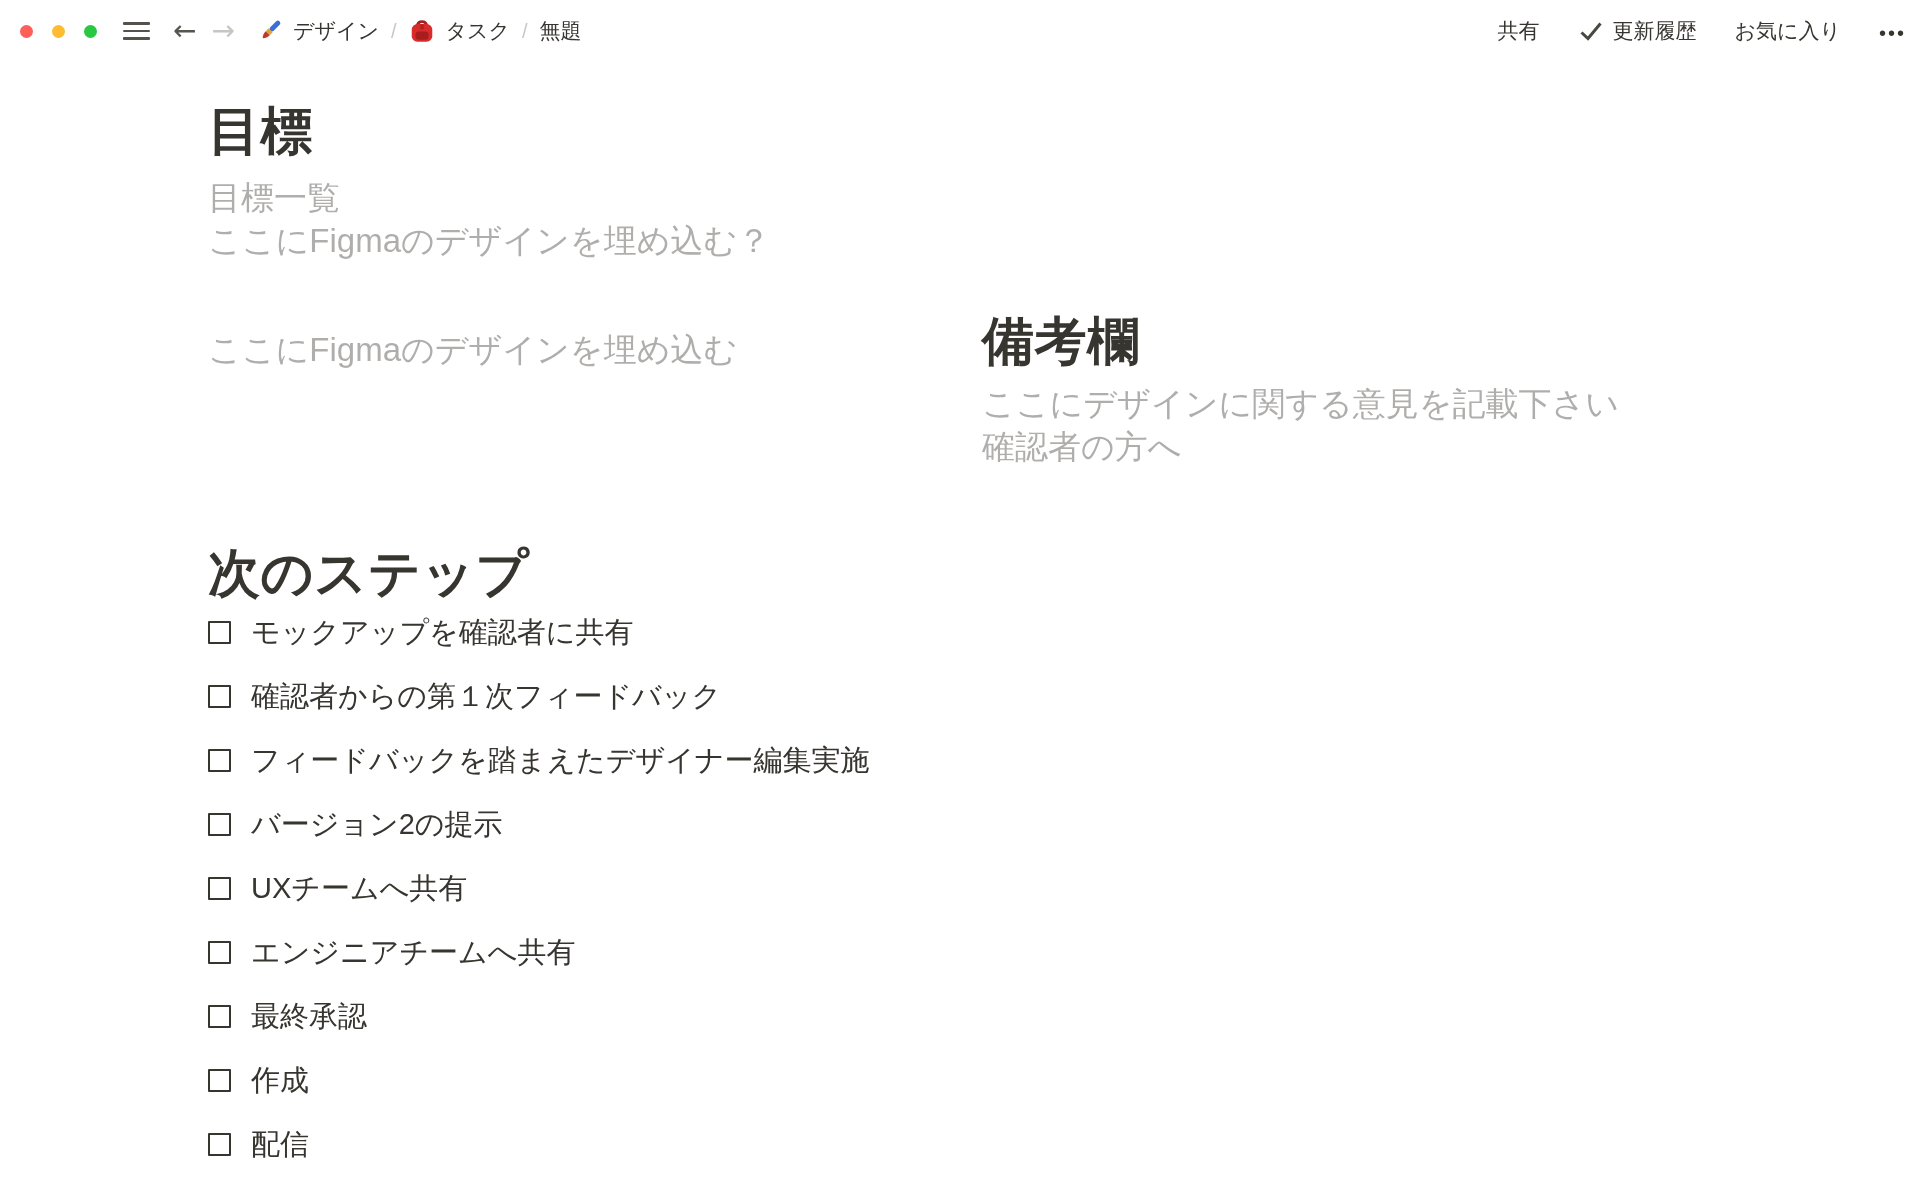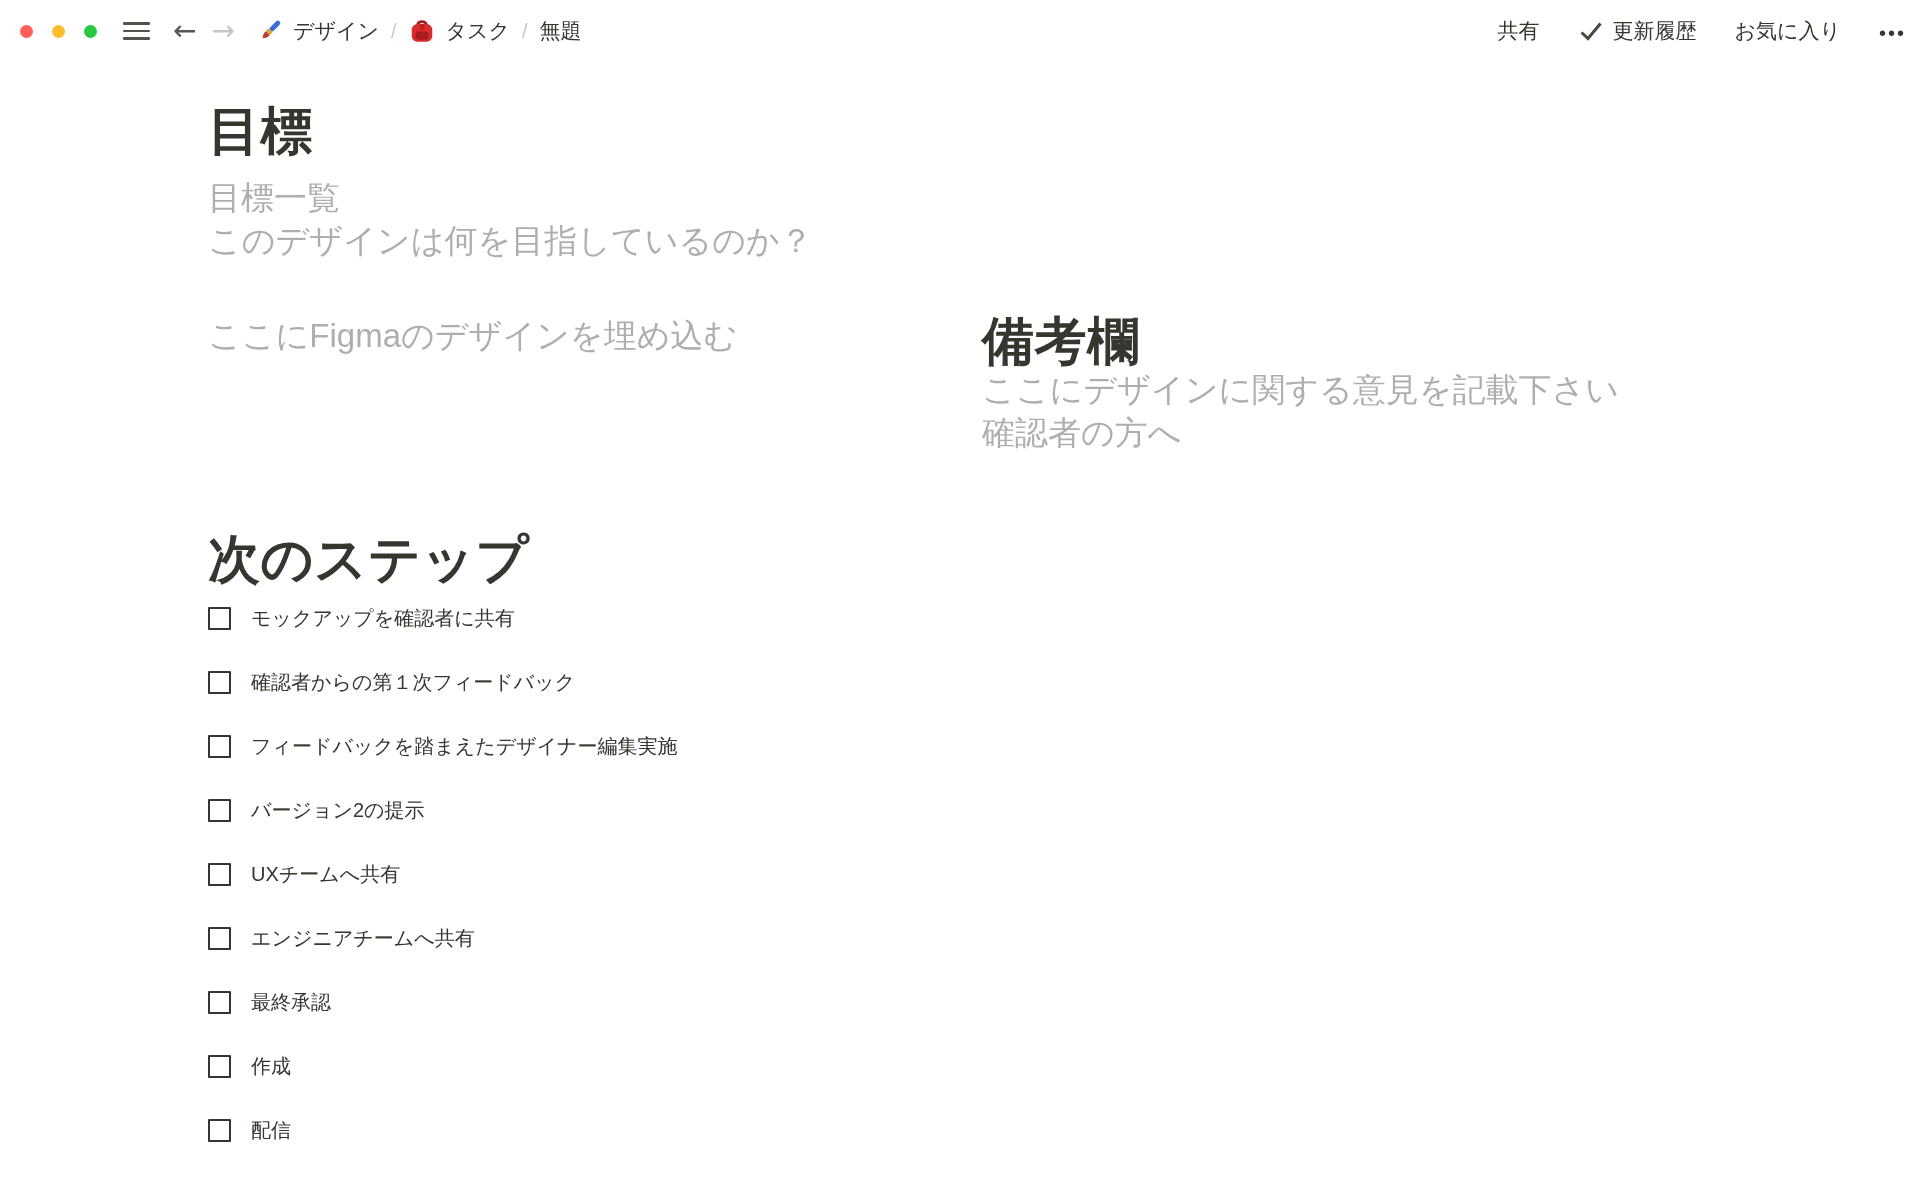--- a/index.html
+++ b/index.html
@@ -63,36 +63,36 @@
     cursor: text;
   }
   .goal-lines { margin-top: 18px; }
 
   .columns {
     display: grid;
     grid-template-columns: 728px 730px;
     column-gap: 46px;
     margin-top: 52px;
   }
-  .col-lines { margin-top: 0; }
+  .col-lines { margin-top: 14px; }
 
   .h-steps { margin-top: 78px; }
 
   .todo-list { margin-top: 0; }
   .todo-row { height: 64px; display: flex; align-items: center; }
   .todo-box {
     width: 23px; height: 23px;
     border: 2.5px solid #37352f;
     border-radius: 1px;
     margin-right: 20px;
     flex: none;
     cursor: pointer;
     background: #fff;
   }
-  .todo-label { font-size: 20px; line-height: 43px; cursor: text; }
+  .todo-label { font-size: 29px; line-height: 43px; cursor: text; }
 </style>
 </head>
 <body>
 
 <div class="topbar">
   <div class="traffic">
     <div class="light red"></div>
     <div class="light yellow"></div>
     <div class="light green"></div>
   </div>
@@ -158,21 +158,21 @@
       <span class="more-dots">•••</span>
     </div>
   </div>
 </div>
 
 <div class="doc">
 
   <h2 class="h-goal">目標</h2>
   <div class="goal-lines">
     <div class="ph-line">目標一覧</div>
-    <div class="ph-line">このデザインは何を目指しているのか？</div>
+    <div class="ph-line">ここにFigmaのデザインを埋め込む？</div>
   </div>
 
   <div class="columns">
     <div class="col">
       <div class="col-lines">
         <div class="ph-line">ここにFigmaのデザインを埋め込む</div>
       </div>
     </div>
     <div class="col">
       <h2>備考欄</h2>

